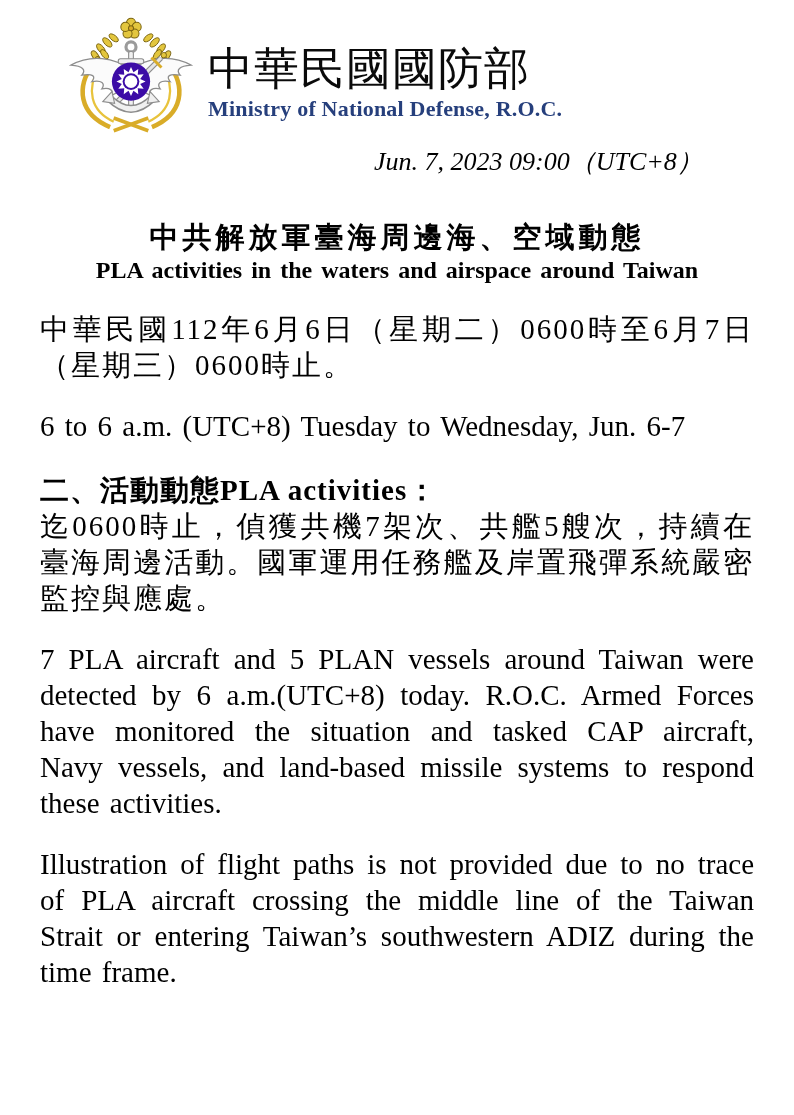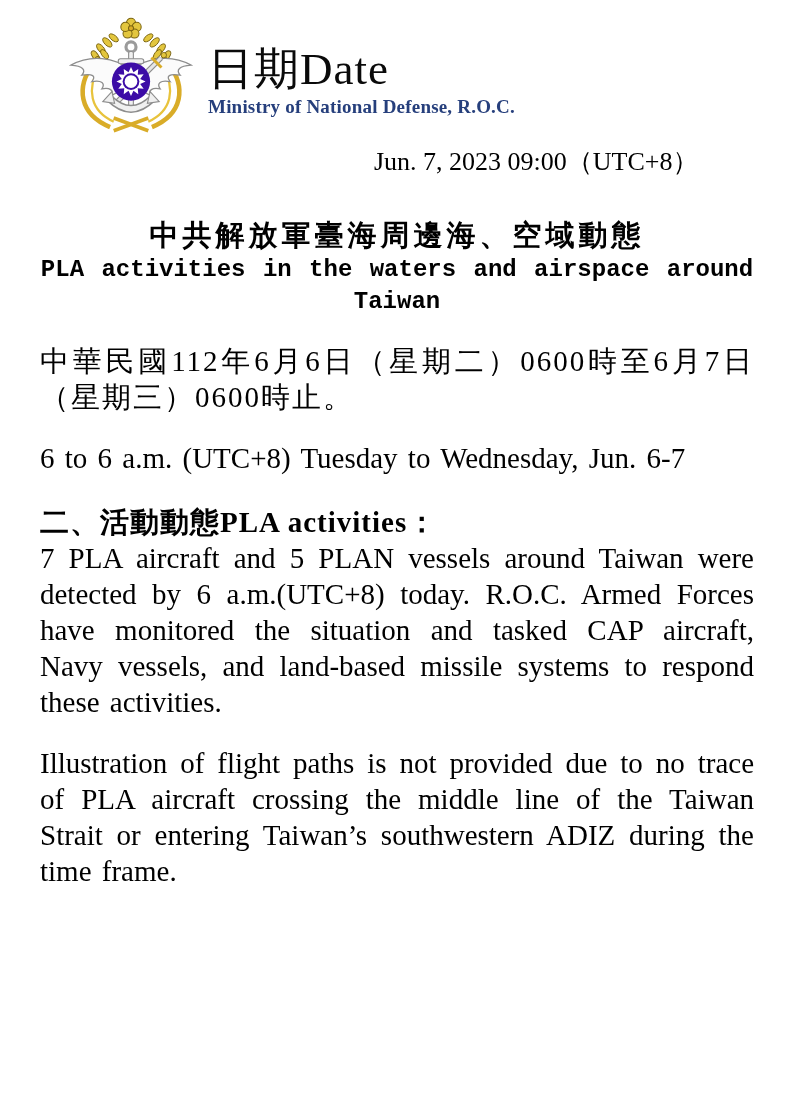--- a/index.html
+++ b/index.html
@@ -7,29 +7,29 @@
     width:794px;height:1115px;overflow:hidden;background:#ffffff;color:#000;
     font-family:"Liberation Serif","DejaVu Serif",serif;
   }
   .page{position:relative;width:794px;height:1115px;background:#fff;}
 
   
   .masthead{display:flex;align-items:flex-start;margin:16px 0 0 58px;}
   .emblem{width:146px;height:122px;flex:0 0 auto;}
   .masthead-text{margin-left:4px;padding-top:28px;}
   .ministry-zh{font-size:45px;line-height:50px;letter-spacing:1px;color:#0a0a0a;white-space:nowrap;}
-  .ministry-en{font-size:19px;font-weight:bold;color:#263f7c;margin-top:2px;letter-spacing:0.2px;white-space:nowrap;}
+  .ministry-en{font-size:22px;font-weight:bold;color:#263f7c;margin-top:2px;letter-spacing:0.2px;white-space:nowrap;}
 
   
   .release{margin:8px 0 0 374px;font-size:26px;line-height:31px;}
   .release .zh{letter-spacing:1.5px;white-space:nowrap;}
-  .release .en{white-space:nowrap;}
+  .release .en{white-space:nowrap;font-style:italic;}
 
   
-  .doc-title{margin-top:44px;text-align:center;font-weight:bold;font-family:Liberation Mono, monospace;}
+  .doc-title{margin-top:44px;text-align:center;font-weight:bold;}
   .doc-title .zh{font-size:29px;line-height:33px;letter-spacing:4px;}
   .doc-title .en{font-size:24px;line-height:32px;word-spacing:3px;}
 
   
   .content{margin:0 40px;}
   .content h2{font-size:29px;font-weight:bold;margin:28px 0 0;line-height:36px;letter-spacing:1px;}
   .content p{margin:25px 0 0;font-size:29px;line-height:36px;}
   .content h2 + p{margin-top:0;}
   .content p.zh{text-align:justify;letter-spacing:2px;}
   .content p.en{text-align:justify;word-spacing:3px;}
@@ -99,21 +99,21 @@
       <g fill="#e3c63e" stroke="#7a6410" stroke-width="1.1">
         <circle cx="75" cy="7.5" r="5"></circle>
         <circle cx="81.2" cy="12" r="5"></circle>
         <circle cx="78.8" cy="19.3" r="5"></circle>
         <circle cx="71.2" cy="19.3" r="5"></circle>
         <circle cx="68.8" cy="12" r="5"></circle>
         <circle cx="75" cy="13.5" r="2.8" fill="#d9ac28"></circle>
       </g>
     </svg>
     <div class="masthead-text">
-      <div class="ministry-zh">日期Date</div>
+      <div class="ministry-zh">中華民國國防部</div>
       <div class="ministry-en">Ministry of National Defense, R.O.C.</div>
     </div>
   </header>
 
   <div class="release">
     <div class="en">Jun. 7, 2023 09:00（UTC+8）</div>
   </div>
 
   <div class="doc-title">
     <div class="zh">中共解放軍臺海周邊海、空域動態</div>
@@ -122,20 +122,21 @@
 
   <main class="content">
 
     <section>
       <p class="zh">中華民國112年6月6日（星期二）0600時至6月7日（星期三）0600時止。</p>
       <p class="en">6 to 6 a.m. (UTC+8) Tuesday to Wednesday, Jun. 6-7</p>
     </section>
 
     <section>
       <h2>二、活動動態PLA activities：</h2>
+      <p class="zh">迄0600時止，偵獲共機7架次、共艦5艘次，持續在臺海周邊活動。國軍運用任務艦及岸置飛彈系統嚴密監控與應處。</p>
       <p class="en">7 PLA aircraft and 5 PLAN vessels around Taiwan were detected by 6 a.m.(UTC+8) today. R.O.C. Armed Forces have monitored the situation and tasked CAP aircraft, Navy vessels, and land-based missile systems to respond these activities.</p>
     </section>
 
     <section>
       <p class="en">Illustration of flight paths is not provided due to no trace of PLA aircraft crossing the middle line of the Taiwan Strait or entering Taiwan’s southwestern ADIZ during the time frame.</p>
     </section>
 
   </main>
 </div>
 

